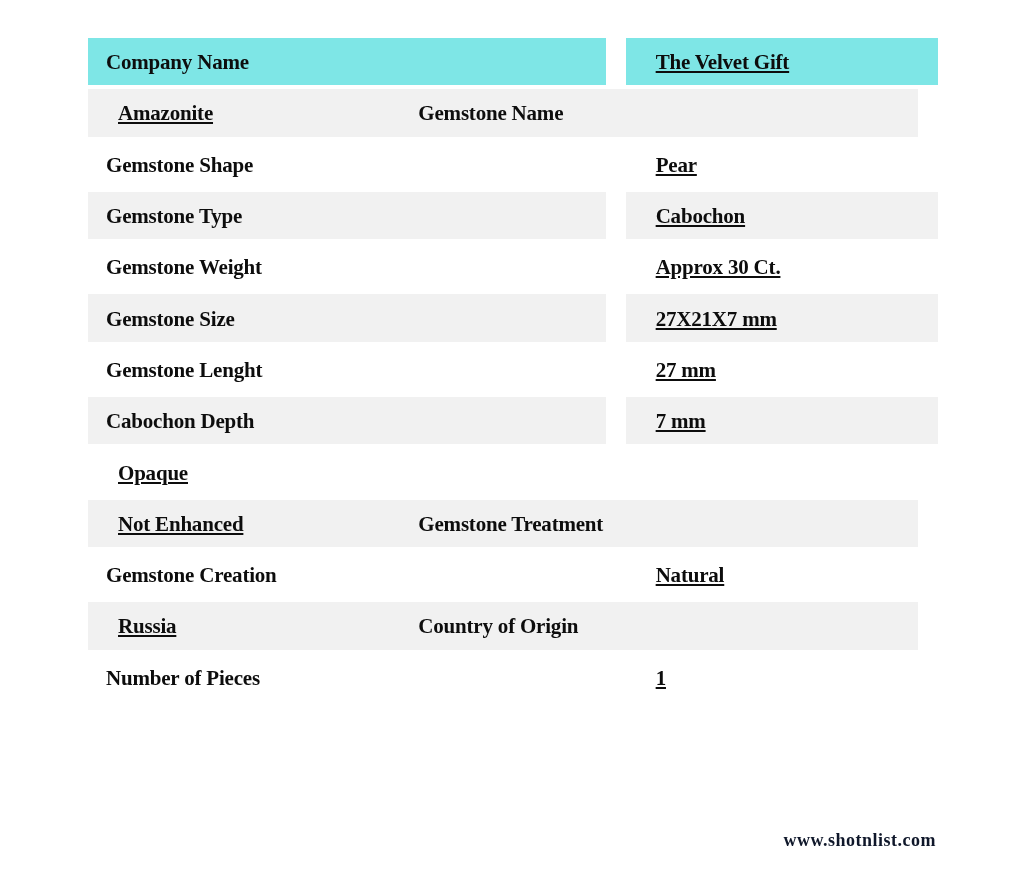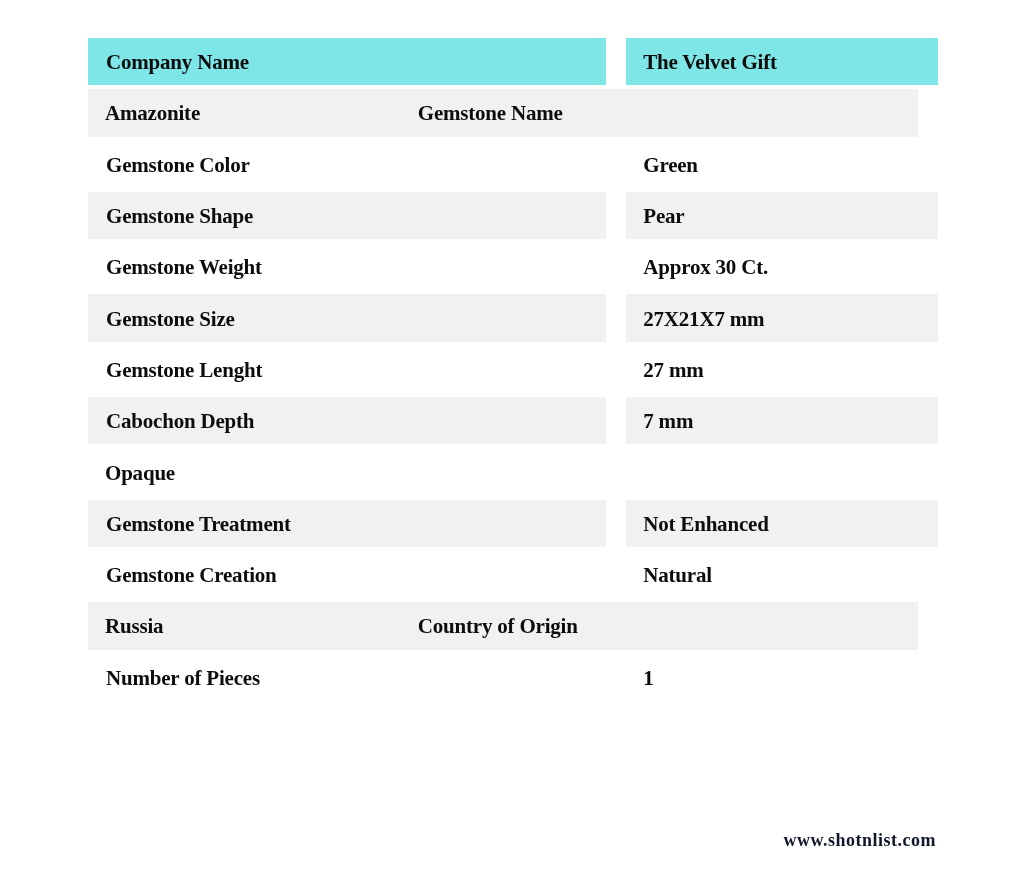--- a/index.html
+++ b/index.html
@@ -38,21 +38,22 @@
     white-space: nowrap;
     overflow: hidden;
   }
   .cell.label {
     width: 556px;
     padding-left: 18px;
     margin-right: 20px;
   }
   .cell.value {
     width: 334px;
-    padding-left: 17px;
+    padding-left: 30px;
+    text-decoration: underline;
   }
   
   .row:nth-child(even) .cell {
     background: #f1f1f1;
   }
   .row.row-header .cell {
     background: #7ee6e6;
   }
   .watermark {
     position: absolute;
@@ -74,30 +75,30 @@
     <div class="row row-header">
       <div class="cell label">Company Name</div>
       <div class="cell value">The Velvet Gift</div>
     </div>
 
     <div class="row">
       <div class="cell value">Amazonite</div>
       <div class="cell label">Gemstone Name</div>
     </div>
 
-    <div class="row">
-      <div class="cell label">Gemstone Color</div>
-      <div class="cell value">Green</div>
-    </div>
 
     <div class="row">
       <div class="cell label">Gemstone Shape</div>
       <div class="cell value">Pear</div>
     </div>
 
+    <div class="row">
+      <div class="cell label">Gemstone Type</div>
+      <div class="cell value">Cabochon</div>
+    </div>
 
     <div class="row">
       <div class="cell label">Gemstone Weight</div>
       <div class="cell value">Approx 30 Ct.</div>
     </div>
 
     <div class="row">
       <div class="cell label">Gemstone Size</div>
       <div class="cell value">27X21X7 mm</div>
     </div>
@@ -111,22 +112,22 @@
     <div class="row">
       <div class="cell label">Cabochon Depth</div>
       <div class="cell value">7 mm</div>
     </div>
 
     <div class="row">
       <div class="cell value">Opaque</div>
     </div>
 
     <div class="row">
+      <div class="cell value">Not Enhanced</div>
       <div class="cell label">Gemstone Treatment</div>
-      <div class="cell value">Not Enhanced</div>
     </div>
 
     <div class="row">
       <div class="cell label">Gemstone Creation</div>
       <div class="cell value">Natural</div>
     </div>
 
     <div class="row">
       <div class="cell value">Russia</div>
       <div class="cell label">Country of Origin</div>

